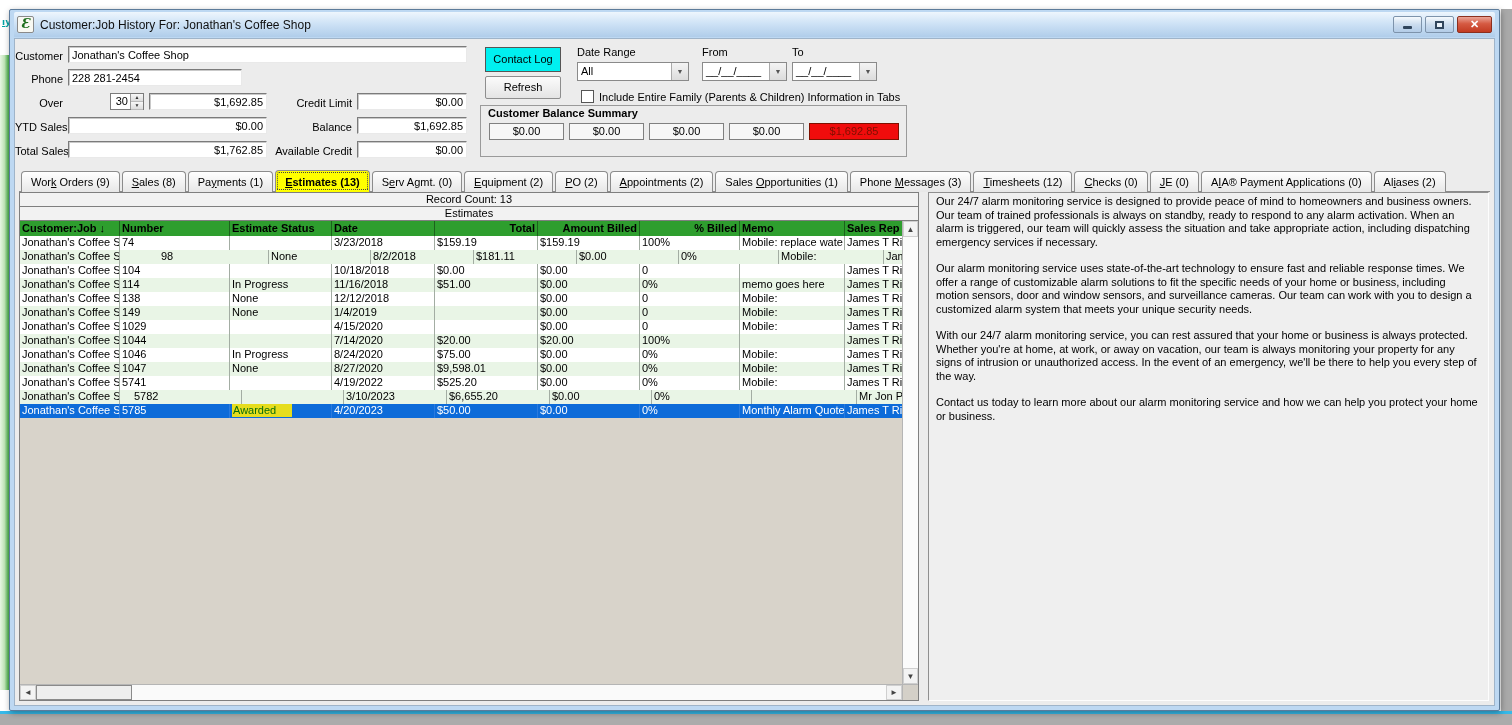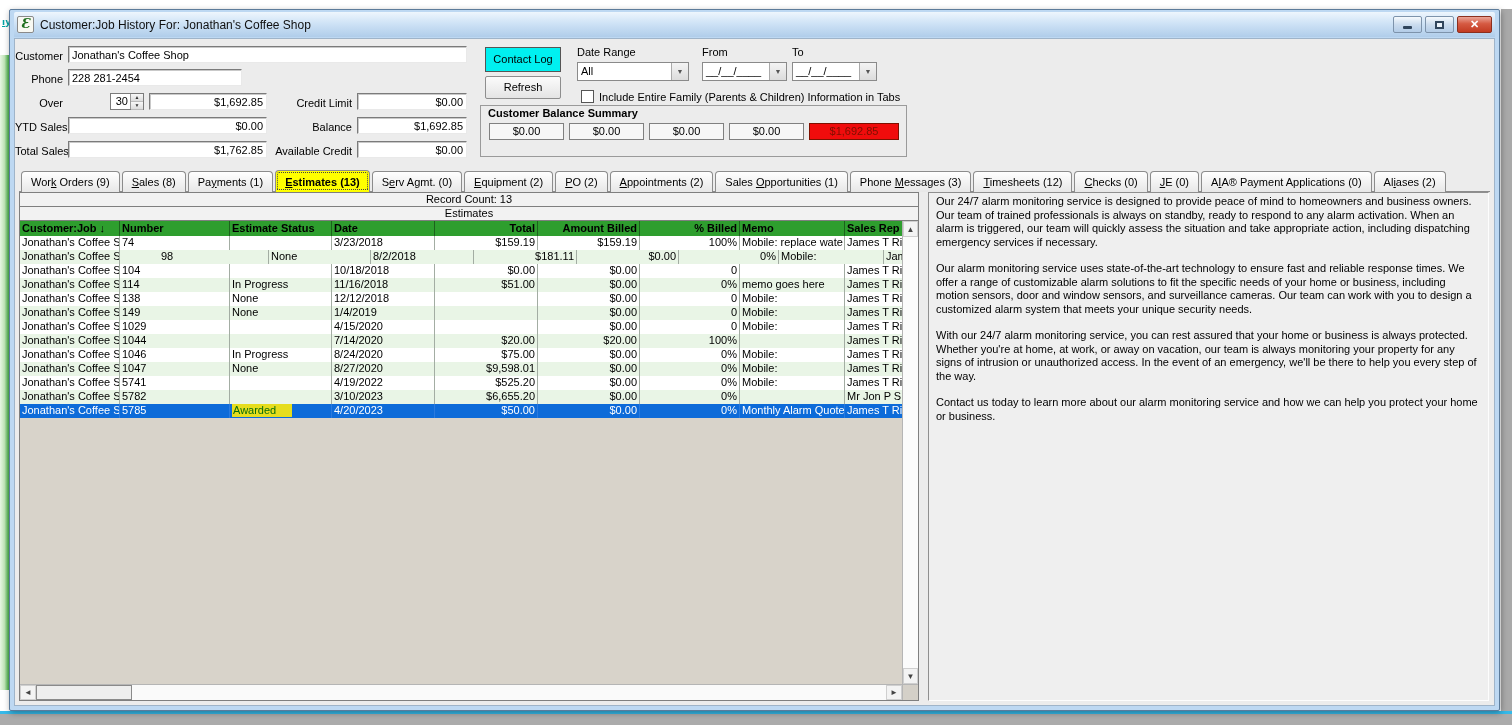--- a/index.html
+++ b/index.html
@@ -80,21 +80,21 @@
   .grid-body { flex: 1; display: flex; overflow: hidden; }
   .grid-scroll { flex: 1; overflow: hidden; background: #d8d3ca; }
   .thead { display: flex; height: 15px; background: #2e9e2e; font-weight: bold; overflow: hidden; }
   .hcell { padding: 0 2px; line-height: 15px; border-right: 1px solid rgba(0,0,0,.38); overflow: hidden; white-space: nowrap; flex: none; }
   .hcell.right { text-align: right; }
   .grow { display: flex; height: 14px; background: #fff; overflow: hidden; }
   .grow:nth-child(even) { background: #e9f5e6; }
   .grow.sel { background: #0d6bd9; color: #fff; }
   .gcell { padding: 0 2px; line-height: 13px; border-right: 1px solid #a3ada3; overflow: hidden; white-space: nowrap; flex: none; }
   .grow.sel .gcell { border-right-color: #2a7ade; }
-  .gcell.right { text-align: right; }
+  .gcell.right { text-align: left; }
   .mark { background: #e6dd1d; color: #0a6d0a; padding: 0 16px 1px 1px; }
   .vscroll { width: 16px; background: #fbfbfb; border-left: 1px solid #b5b5b5; display: flex; flex-direction: column;
     justify-content: space-between; align-items: stretch; }
   .sbtn { height: 16px; text-align: center; line-height: 15px; font-size: 8px; color: #444;
     background: #f3f3f3; border: 1px solid #cfcfcf; }
   .hscroll-row { height: 16px; display: flex; border-top: 1px solid #b5b5b5; }
   .hscroll { flex: 1; background: #fafafa; display: flex; }
   .sbtn.h { width: 16px; height: 100%; line-height: 14px; flex: none; }
   .hthumb { width: 96px; height: 100%; background: #eeeeee; border: 1px solid #8a8a8a; }
   .corner { width: 16px; background: #d4d0c8; border-left: 1px solid #b5b5b5; }
@@ -352,21 +352,21 @@
                     <div class="gcell left" style="width: 102px;"></div>
                     <div class="gcell left" style="width: 103px;">4/19/2022</div>
                     <div class="gcell right" style="width: 103px;">$525.20</div>
                     <div class="gcell right" style="width: 102px;">$0.00</div>
                     <div class="gcell right" style="width: 100px;">0%</div>
                     <div class="gcell left" style="width: 105px;">Mobile:</div>
                     <div class="gcell left" style="width: 62px;">James T Rik</div>
                   </div>
                   <div class="grow">
                     <div class="gcell left" style="width: 100px;">Jonathan's Coffee Shop</div>
-                    <div class="gcell left" style="width: 110px;">5782</div>
+                    <div class="gcell left" style="width: 110px; margin-left: 12px;">5782</div>
                     <div class="gcell left" style="width: 102px;"></div>
                     <div class="gcell left" style="width: 103px;">3/10/2023</div>
                     <div class="gcell right" style="width: 103px;">$6,655.20</div>
                     <div class="gcell right" style="width: 102px;">$0.00</div>
                     <div class="gcell right" style="width: 100px;">0%</div>
                     <div class="gcell left" style="width: 105px;"></div>
                     <div class="gcell left" style="width: 62px;">Mr Jon P Sm</div>
                   </div>
                   <div class="grow sel">
                     <div class="gcell left" style="width: 100px;">Jonathan's Coffee Shop</div>

